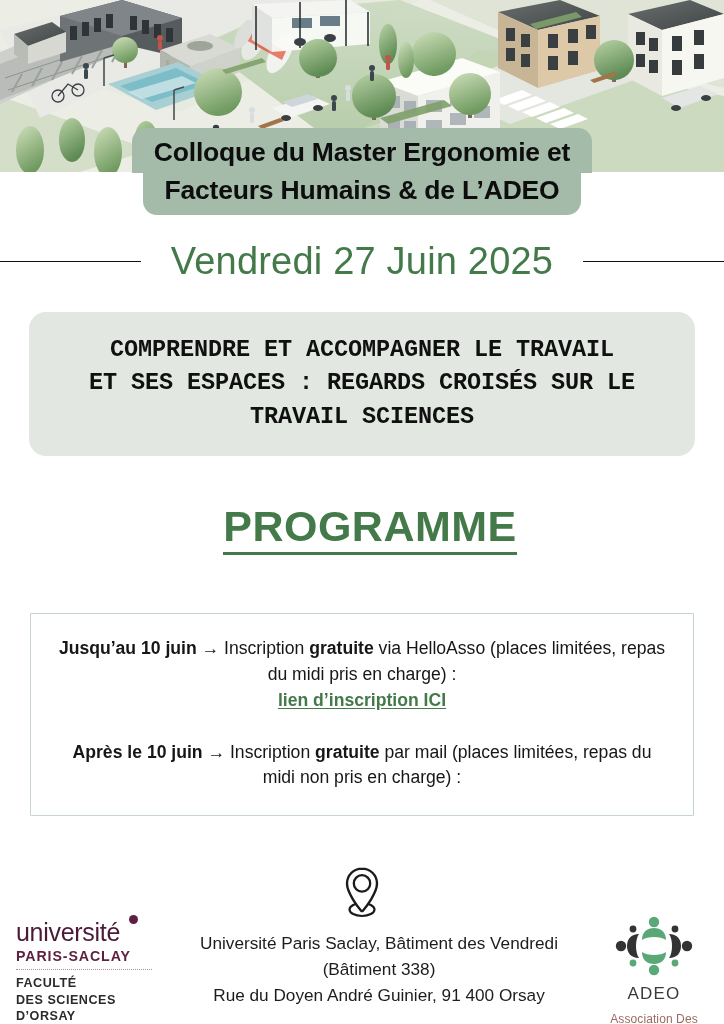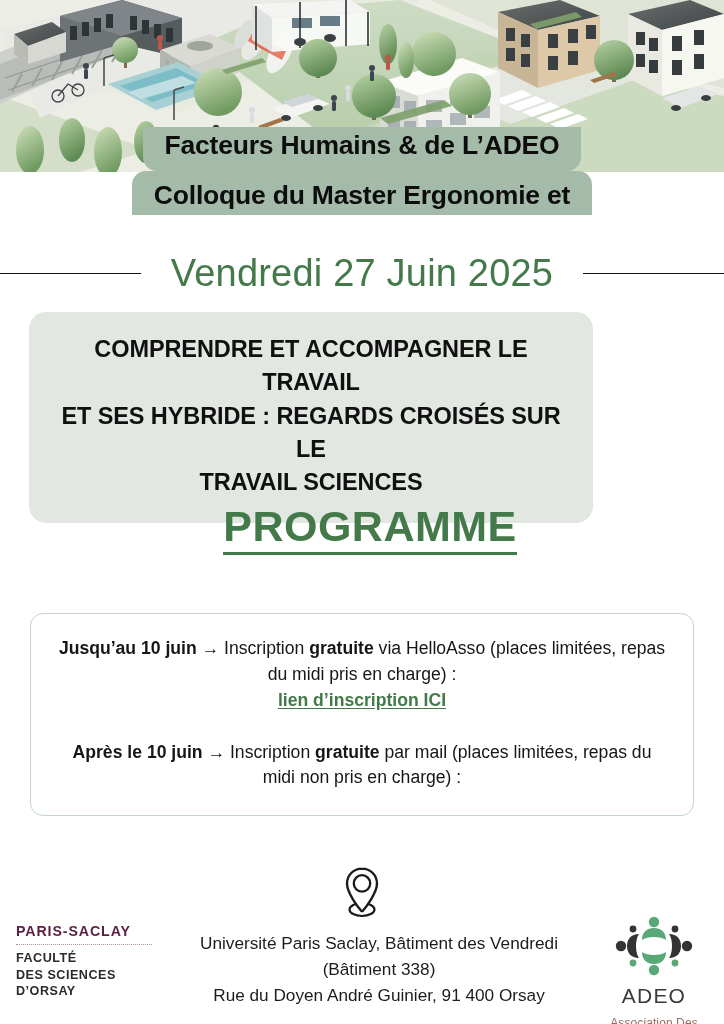--- a/index.html
+++ b/index.html
@@ -57,21 +57,21 @@
   .title-line-2 {
     border-radius: 0 0 14px 14px;
     padding-top: 5px;
     padding-bottom: 12px;
     margin-top: -1px;
   }
 
   
   .date-row {
     position: absolute;
-    top: 252px;
+    top: 240px;
     left: 0;
     width: 724px;
     display: flex;
     align-items: center;
     gap: 8px;
   }
   .date-rule {
     flex: 1 1 auto;
     height: 0;
     border-top: 1.6px solid #111111;
@@ -85,26 +85,27 @@
     line-height: 1.15;
     letter-spacing: 0.2px;
     white-space: nowrap;
   }
 
   
   .subtitle-box {
     position: absolute;
     top: 312px;
     left: 29px;
-    width: 564px;
+    width: 666px;
     box-sizing: border-box;
     background: #e2e7e2;
     border-radius: 17px;
     padding: 21px 26px 23px 26px;
     text-align: center;
+    font-family: Liberation Mono, monospace;
   }
   .subtitle-text {
     font-size: 23.5px;
     font-weight: bold;
     line-height: 1.42;
     color: #101010;
     letter-spacing: -0.1px;
   }
 
   
@@ -127,21 +128,21 @@
   }
 
   
   .reg-box {
     position: absolute;
     top: 613px;
     left: 30px;
     width: 664px;
     box-sizing: border-box;
     border: 1.4px solid #c5d5c7;
-    border-radius: 13px;
+    border-radius: 1px;
     padding: 22px 24px 24px 24px;
     text-align: center;
     background: #ffffff;
   }
   .reg-para {
     font-size: 17.6px;
     line-height: 1.45;
     color: #161616;
   }
   .reg-para + .reg-para { margin-top: 26px; }
@@ -229,21 +230,21 @@
   }
 
   
   .adeo-logo {
     flex: 0 0 auto;
     width: 124px;
     text-align: center;
     padding-top: 8px;
   }
   .adeo-name {
-    font-size: 21px;
+    font-size: 17px;
     color: #3a3a3a;
     letter-spacing: 1.2px;
     margin-top: 1px;
   }
   .adeo-tag {
     font-size: 12px;
     color: #9b6b5e;
     letter-spacing: 0.1px;
     margin-top: 8px;
   }
@@ -517,33 +518,33 @@
       <polygon points="590,80 614,72 618,75 594,83"></polygon>
       <polygon points="258,126 280,118 284,121 262,129"></polygon>
     </g>
 
     <polygon points="406,150 434,134 462,150 434,164" fill="#f3f4f0"></polygon>
     <polygon points="406,150 434,134 434,150" fill="#e2e4df"></polygon>
   </svg>
 </div>
 
 <div class="title-banner">
+  <div class="title-line title-line-1">Colloque du Master Ergonomie et</div>
   <div class="title-line title-line-2">Facteurs Humains &amp; de L’ADEO</div>
-  <div class="title-line title-line-1">Colloque du Master Ergonomie et</div>
 </div>
 
 <div class="date-row">
   <div class="date-rule date-rule-left"></div>
   <div class="date-text">Vendredi 27 Juin 2025</div>
   <div class="date-rule date-rule-right"></div>
 </div>
 
 <div class="subtitle-box">
   <div class="subtitle-text">COMPRENDRE ET ACCOMPAGNER LE TRAVAIL</div>
-  <div class="subtitle-text">ET SES HYBRIDE : REGARDS CROISÉS SUR LE</div>
+  <div class="subtitle-text">ET SES ESPACES : REGARDS CROISÉS SUR LE</div>
   <div class="subtitle-text">TRAVAIL SCIENCES</div>
 </div>
 
 <div class="programme">
   <span class="programme-text">PROGRAMME</span>
 </div>
 
 <div class="reg-box">
 
   <div class="reg-para">
@@ -561,20 +562,24 @@
   <svg width="46" height="52" viewBox="0 0 46 52">
     <ellipse cx="23" cy="43.5" rx="12.5" ry="6.5" fill="none" stroke="#1b1b1b" stroke-width="2.2"></ellipse>
     <path d="M23 2.6 C14.4 2.6 8 9.4 8 17.6 C8 27.2 19.4 41.5 22.1 44.7 C22.6 45.3 23.4 45.3 23.9 44.7 C26.6 41.5 38 27.2 38 17.6 C38 9.4 31.6 2.6 23 2.6 Z" fill="#ffffff" stroke="#1b1b1b" stroke-width="2.4" stroke-linejoin="round"></path>
     <circle cx="23" cy="17.4" r="8.2" fill="#ffffff" stroke="#1b1b1b" stroke-width="2.3"></circle>
   </svg>
 </div>
 
 <div class="footer">
 
   <div class="univ-logo">
+    <div class="univ-word">
+      <span>université</span>
+      <span class="univ-dot"></span>
+    </div>
     <div class="univ-sub">PARIS-SACLAY</div>
     <div class="univ-sep"></div>
     <div class="univ-fac">FACULTÉ</div>
     <div class="univ-fac">DES SCIENCES</div>
     <div class="univ-fac">D’ORSAY</div>
   </div>
 
   <div class="addr">
     <div>Université Paris Saclay, Bâtiment des Vendredi</div>
     <div>(Bâtiment 338)</div>

